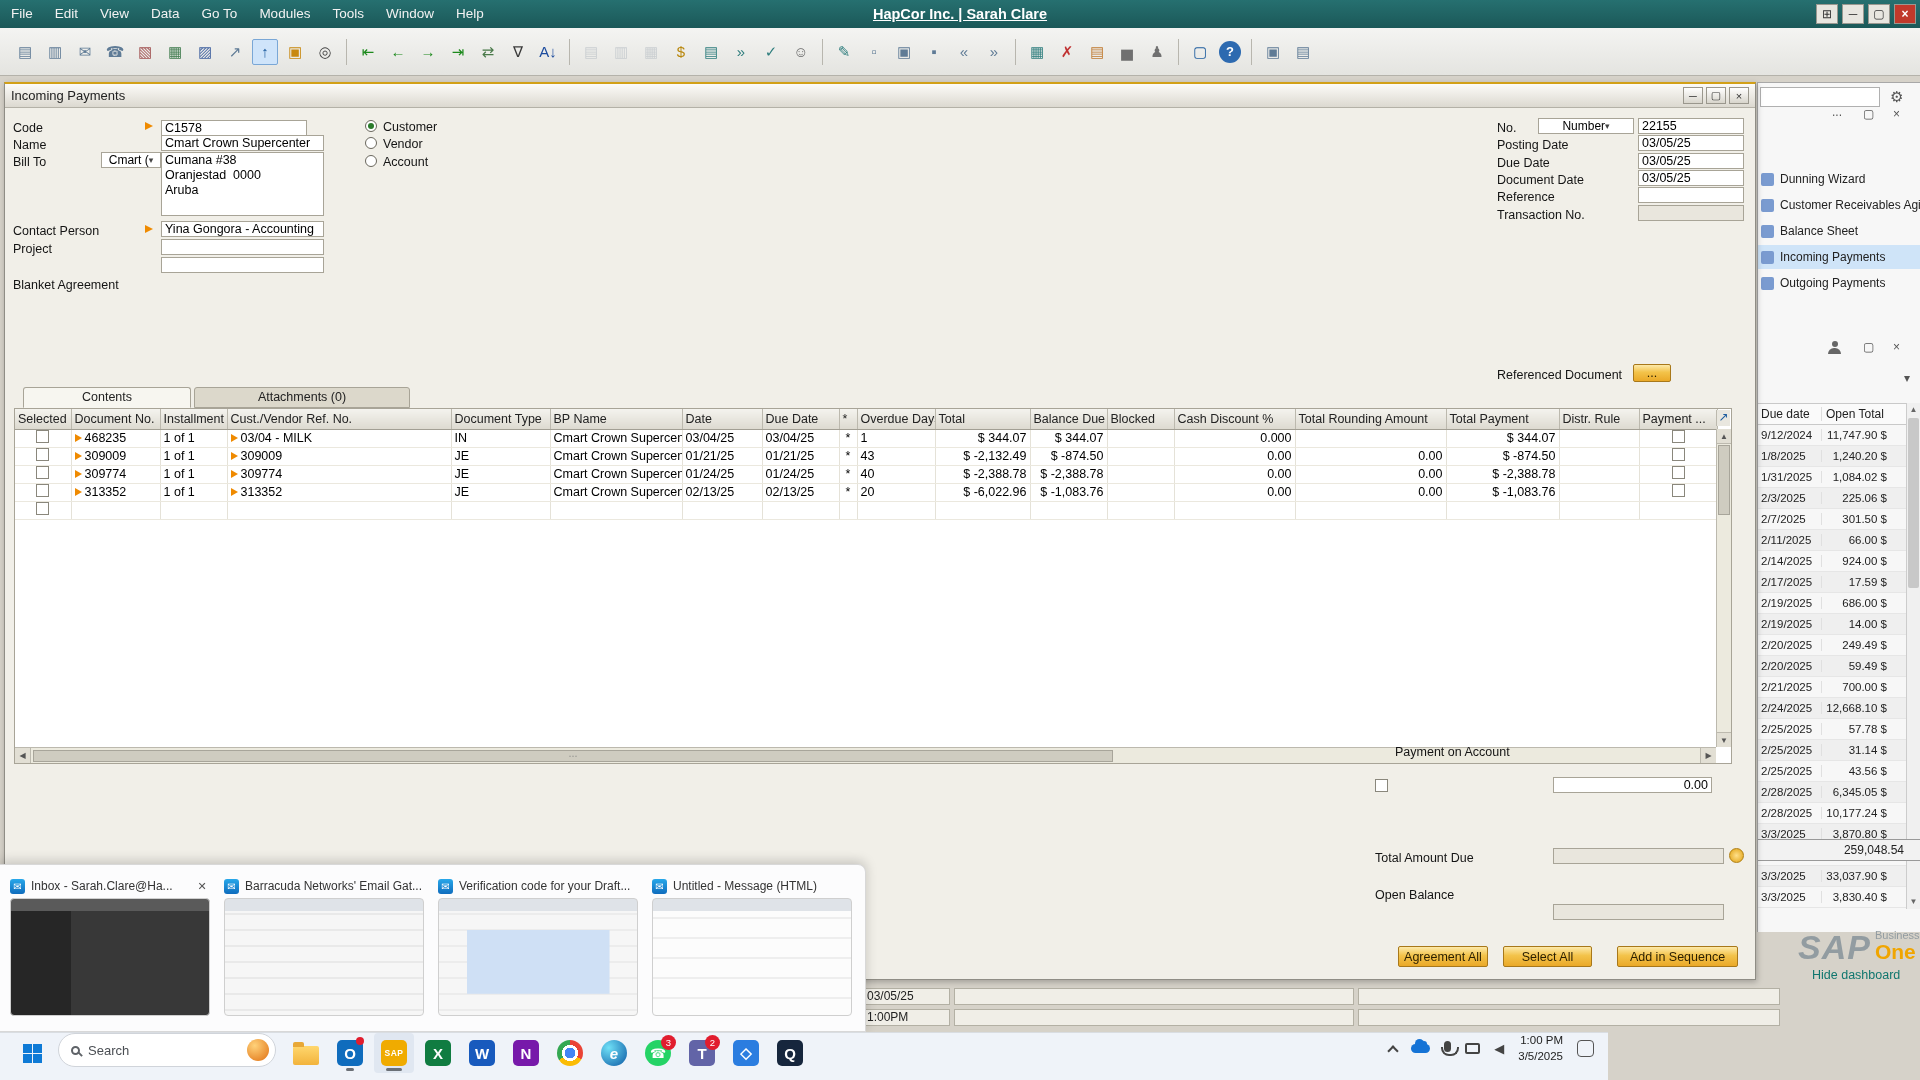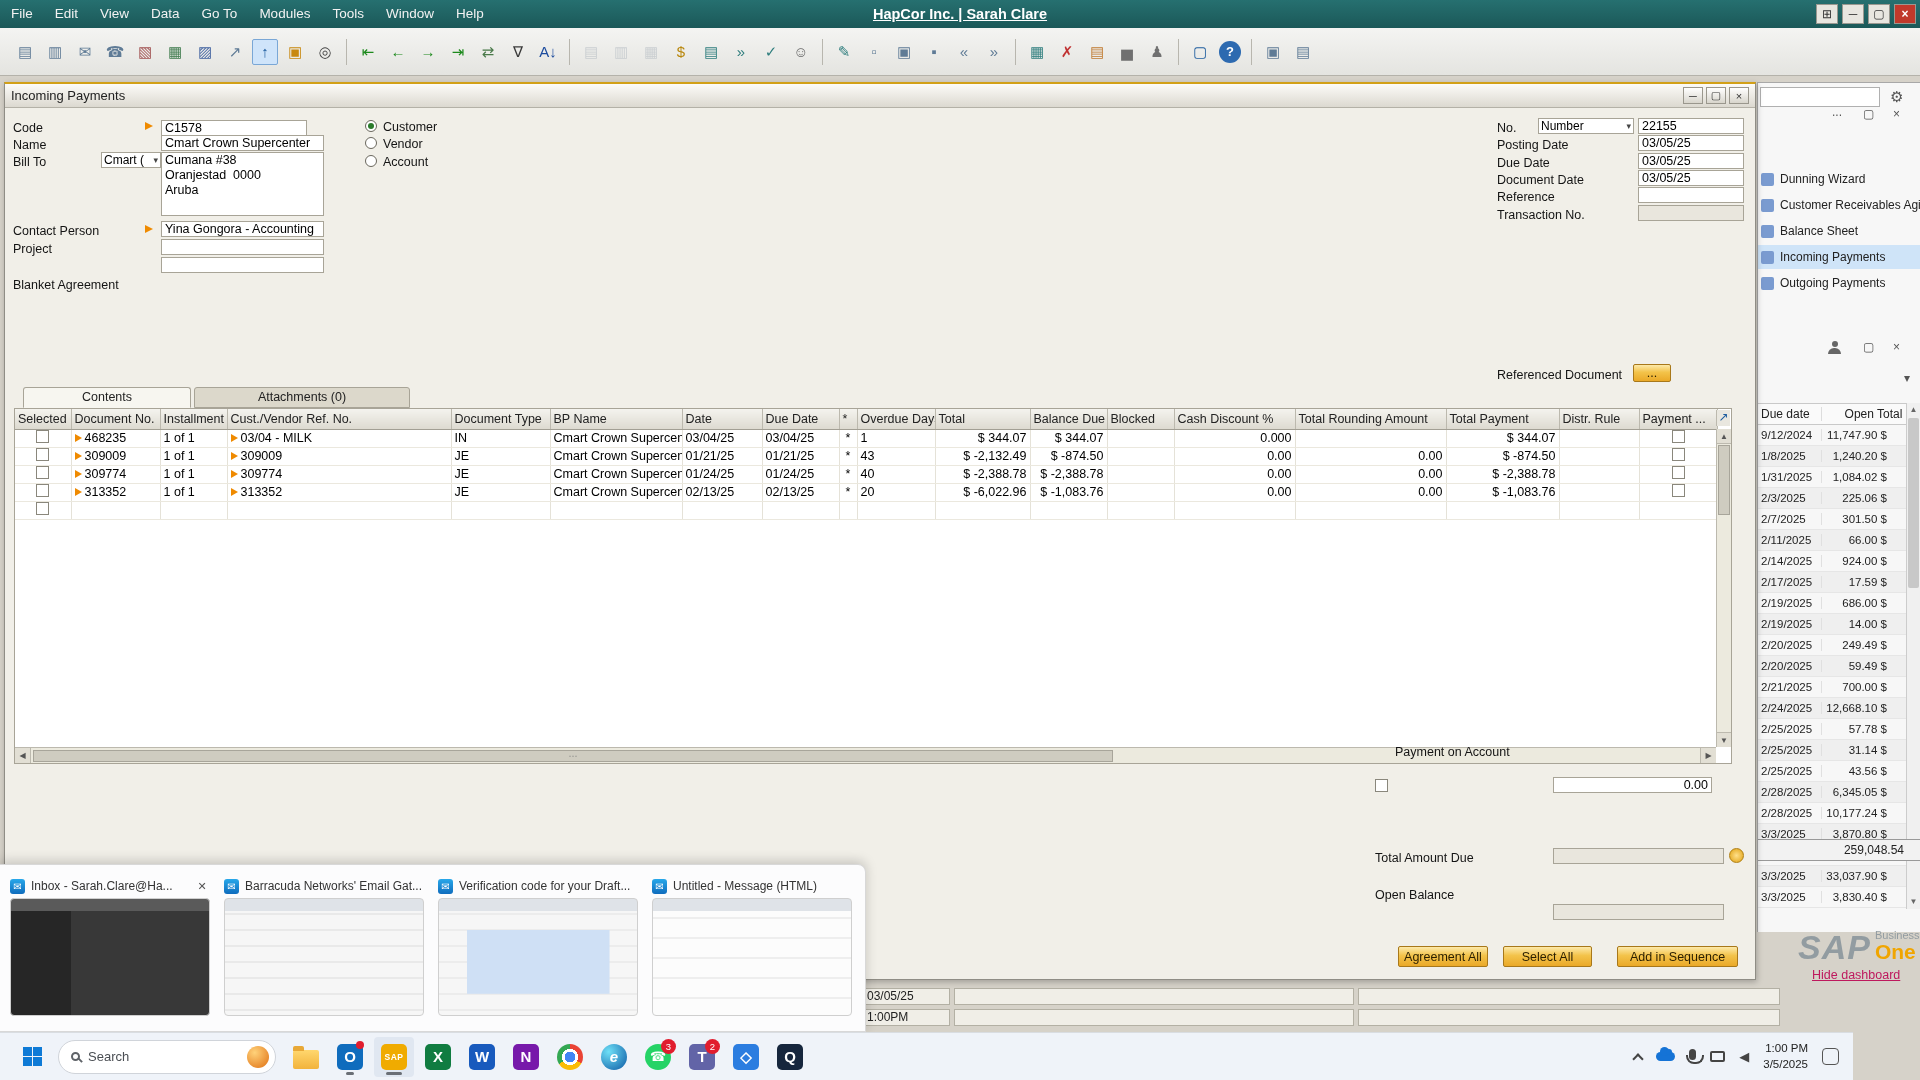--- a/index.html
+++ b/index.html
@@ -29,21 +29,21 @@
   .wtitle{height:24px;background:linear-gradient(#fcfbf8,#dcd9d0);border-bottom:1px solid #b4b1a7;display:flex;align-items:center;padding:0 6px;font-size:13px;color:#222;}
   .wbtns{margin-left:auto;display:flex;gap:3px;}
   .wbtn{width:20px;height:17px;background:linear-gradient(#fff,#d8d5cc);border:1px solid #9a978d;font-size:11px;display:flex;align-items:center;justify-content:center;color:#333;}
   .wbody{position:relative;height:872px;overflow:hidden;}
 
   .lbl{position:absolute;font-size:12.5px;color:#141414;white-space:nowrap;}
   .fld{position:absolute;height:16px;background:#fff;border:1px solid #a8a497;font-size:12.5px;line-height:14px;padding:0 3px;overflow:hidden;white-space:nowrap;color:#000;}
   .fld.dis{background:#e9e6dd;}
   .fld.ta-r{text-align:right;}
   .addr{height:64px;line-height:15px;white-space:pre;}
-  .combo{position:absolute;height:16px;background:#fff;border:1px solid #a8a497;font-size:12px;line-height:14px;padding:0 2px;display:flex;justify-content:space-between;align-items:center;overflow:hidden;color:#000;}
+  .combo{position:absolute;height:16px;background:#fff;border:1px solid #a8a497;font-size:12px;line-height:14px;padding:0 2px;display:flex;justify-content:center;align-items:center;overflow:hidden;color:#000;}
   .combo .dd{font-size:9px;color:#444;}
   .larr{position:absolute;width:0;height:0;border-left:8px solid #ef8a00;border-top:4px solid transparent;border-bottom:4px solid transparent;}
   .radio{position:absolute;width:12px;height:12px;border:1px solid #6a675d;border-radius:50%;background:#fff;}
   .radio.checked::after{content:"";position:absolute;left:2px;top:2px;width:6px;height:6px;border-radius:50%;background:#2a7a2a;}
   .cb{display:inline-block;width:13px;height:13px;border:1px solid #8a877c;background:#fff;}
 
   .gbtn{position:absolute;height:21px;background:linear-gradient(#fde9a9,#f3c34a 45%,#eaa928);border:1px solid #a8781a;border-radius:2px;font-size:12.5px;display:flex;align-items:center;justify-content:center;color:#2a1f00;}
 
   .tabsrow{position:absolute;left:18px;top:279px;height:21px;display:flex;}
   .tab{height:21px;line-height:19px;border:1px solid #a8a497;background:#dcd8cb;font-size:12.5px;text-align:center;border-radius:3px 3px 0 0;margin-right:3px;color:#222;}
@@ -75,33 +75,33 @@
   .sb-item{position:absolute;left:0;width:163px;height:24px;display:flex;align-items:center;padding-left:3px;gap:6px;}
   .sb-item.sel{background:#cfe4f8;}
   .sb-item .mi{width:13px;height:13px;background:#7a9bd0;border-radius:2px;flex:0 0 13px;}
   .sb-item .ml{white-space:nowrap;overflow:hidden;font-size:12px;}
   .person{position:relative;width:13px;height:13px;}
   .person::before{content:"";position:absolute;left:3.5px;top:0;width:6px;height:6px;border-radius:50%;background:#666;}
   .person::after{content:"";position:absolute;left:0;bottom:0;width:13px;height:6px;border-radius:7px 7px 0 0;background:#666;}
   .sb-table{position:absolute;left:0;top:320px;width:163px;}
   .sbt-head{display:flex;height:22px;border-top:1px solid #c9c9c9;border-bottom:1px solid #c9c9c9;background:#fafafa;align-items:center;}
   .sbt-head .h1{width:64px;padding-left:3px;border-right:1px solid #ddd;font-size:12px;}
-  .sbt-head .h2{flex:1;padding-left:4px;font-size:12px;text-align:center;}
+  .sbt-head .h2{flex:1;padding-left:4px;font-size:12px;}
   .sbt-row{display:flex;height:21px;align-items:center;border-bottom:1px solid #e6e6e6;}
   .sbt-row.alt{background:#efefef;}
   .sbt-row .d{width:64px;padding-left:3px;font-size:11.5px;border-right:1px solid #e0e0e0;white-space:nowrap;}
   .sbt-row .v{flex:1;text-align:right;padding-right:34px;font-size:11.5px;white-space:nowrap;}
   .sb-vsb{position:absolute;right:0;top:320px;width:14px;height:506px;background:#f0f0f0;border-left:1px solid #ccc;}
   .sb-vsb .a{height:14px;text-align:center;font-size:8px;line-height:14px;color:#666;}
   .sb-vsb .a.b{position:absolute;bottom:0;width:100%;}
   .sb-vsb .t{position:absolute;left:1px;top:15px;width:11px;height:170px;background:#c8c8c8;border-radius:2px;}
   .sb-total{position:absolute;left:0;top:756px;width:163px;height:22px;border-top:1px solid #999;border-bottom:1px solid #999;background:#f2f2f2;display:flex;align-items:center;}
   .sb-total .v{flex:1;text-align:right;padding-right:17px;font-size:12px;}
 
-  .hide-dash{position:absolute;left:1812px;top:968px;font-size:12.5px;color:#be185d;text-decoration:underline;z-index:2;}
+  .hide-dash{position:absolute;left:1812px;top:968px;font-size:12.5px;color:#0f766e;z-index:2;}
 
   
   .saplogo{position:absolute;left:1798px;top:930px;display:flex;align-items:flex-start;gap:4px;z-index:2;}
   .saplogo .s{font-size:34px;font-weight:bold;font-style:italic;color:#929ca1;letter-spacing:1px;line-height:34px;}
   .saplogo .col{display:flex;flex-direction:column;line-height:1;}
   .saplogo .b{font-size:11px;color:#929ca1;}
   .saplogo .o{font-size:21px;font-weight:bold;color:#f0a500;}
 
   
   .statusrow{position:absolute;height:17px;z-index:1;}
@@ -114,21 +114,21 @@
   .ptitle .txt{white-space:nowrap;overflow:hidden;flex:1;}
   .ptitle .x{width:16px;height:16px;font-size:11px;display:flex;align-items:center;justify-content:center;color:#555;border-radius:3px;}
   .micon{width:15px;height:15px;border-radius:3px;background:linear-gradient(#28a8ea,#0f6cbd);color:#fff;font-size:10px;display:flex;align-items:center;justify-content:center;flex:0 0 15px;}
   .tmb{width:200px;height:118px;border:1px solid #cfcfcf;border-radius:4px;overflow:hidden;}
   .t0{background:linear-gradient(#5a5a5a 0 12px,rgba(0,0,0,0) 12px),linear-gradient(90deg,#262626 0 60px,#383838 60px);background-color:#333;}
   .t1{background:linear-gradient(#dfe3e8 0 12px,rgba(0,0,0,0) 12px),repeating-linear-gradient(#f6f6f6 0 14px,#e9e9e9 14px 16px);}
   .t2{background:linear-gradient(#dfe3e8 0 12px,rgba(0,0,0,0) 12px),linear-gradient(#cfe0f5 0 0) 50% 60%/72% 55% no-repeat,repeating-linear-gradient(#f6f6f6 0 14px,#ececec 14px 16px);}
   .t3{background:linear-gradient(#dfe3e8 0 12px,rgba(0,0,0,0) 12px),repeating-linear-gradient(#fcfcfc 0 18px,#eeeeee 18px 20px);}
 
   
-  .taskbar{position:absolute;left:0;top:1032px;width:1853px;height:48px;background:#eff3f9;border-top:1px solid #d9dde2;z-index:60;display:flex;align-items:center;}
+  .taskbar{position:absolute;left:0;top:1032px;width:1608px;height:48px;background:#eff3f9;border-top:1px solid #d9dde2;z-index:60;display:flex;align-items:flex-start;}
   .tk-start{width:40px;height:40px;margin-left:12px;display:flex;align-items:center;justify-content:center;border-radius:4px;}
   .winlogo{display:grid;grid-template-columns:9px 9px;grid-template-rows:9px 9px;gap:1px;}
   .winlogo span{background:#0e7ad6;}
   .tk-search{width:218px;height:34px;margin-left:6px;background:#fff;border:1px solid #d0d4da;border-radius:17px;display:flex;align-items:center;padding:0 6px 0 12px;gap:8px;}
   .mag{width:9px;height:9px;border:2px solid #5f6368;border-radius:50%;position:relative;flex:0 0 9px;}
   .mag::after{content:"";position:absolute;width:6px;height:2px;background:#5f6368;transform:rotate(45deg);right:-5px;bottom:-2px;}
   .tk-search .ph{font-size:13px;color:#4a4e53;flex:1;}
   .bingball{width:22px;height:22px;border-radius:50%;background:radial-gradient(circle at 35% 30%,#ffd27a,#e07012);}
   .tk-apps{display:flex;align-items:center;margin-left:10px;gap:4px;}
   .tk-app{position:relative;width:40px;height:40px;display:flex;align-items:center;justify-content:center;border-radius:4px;}

